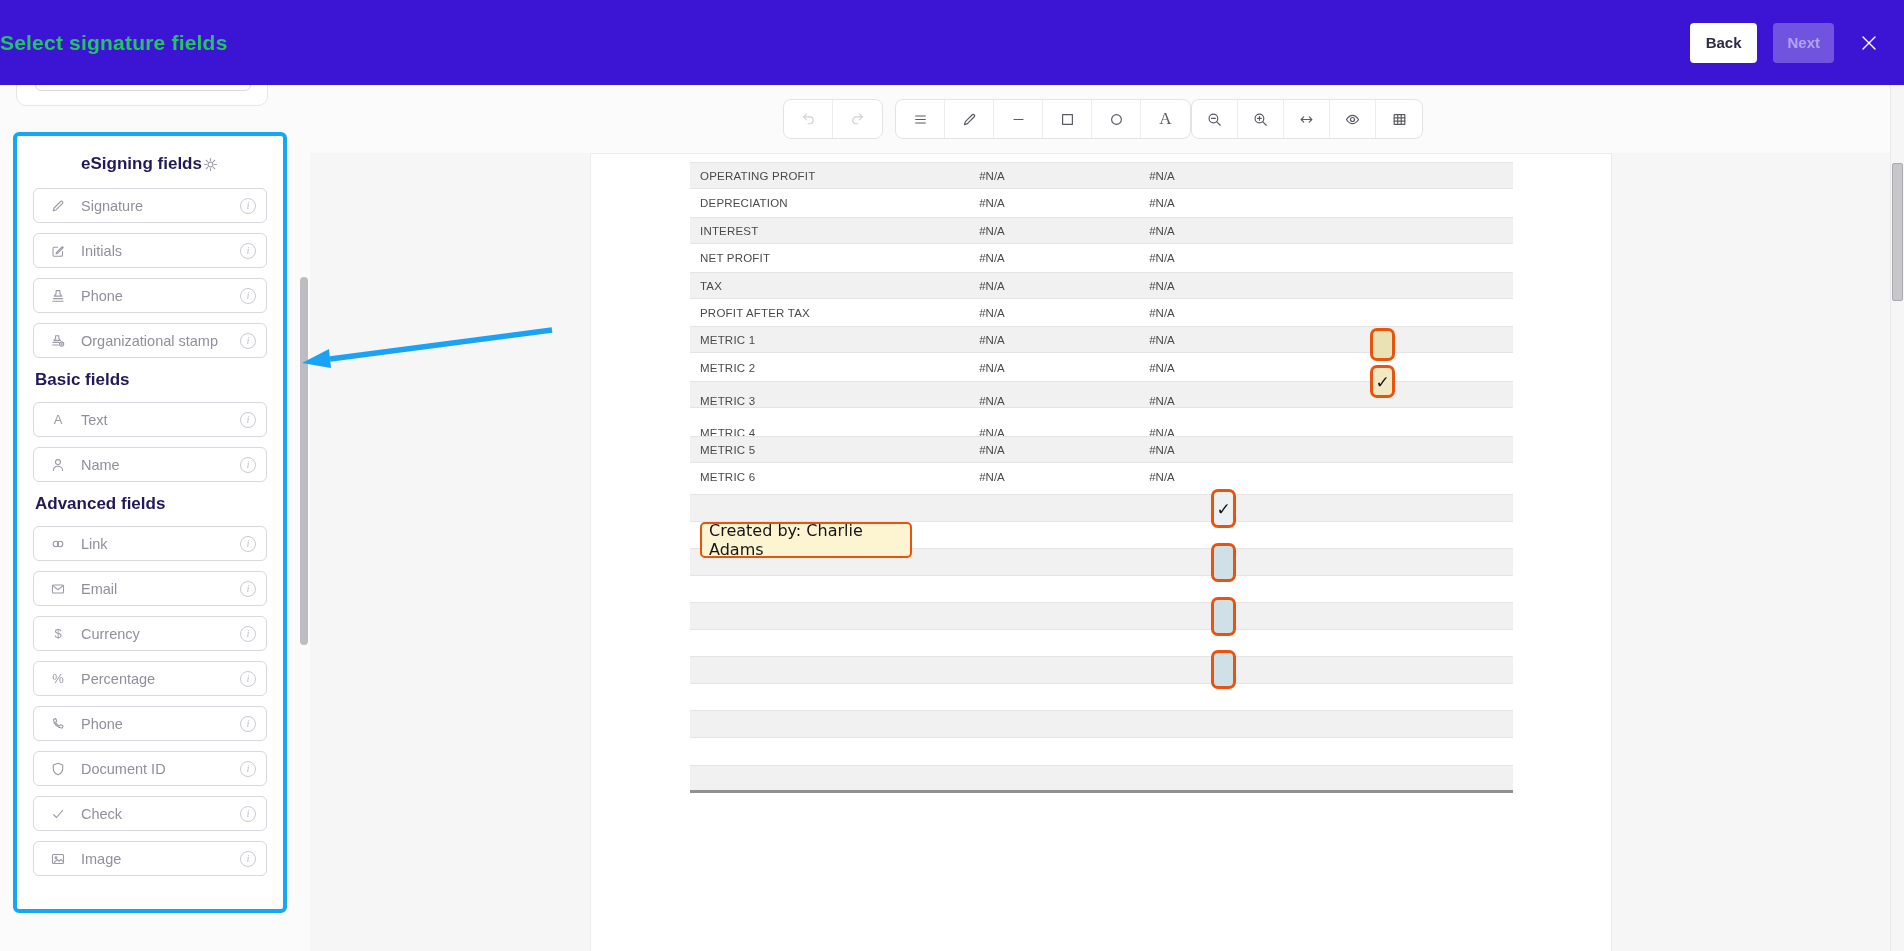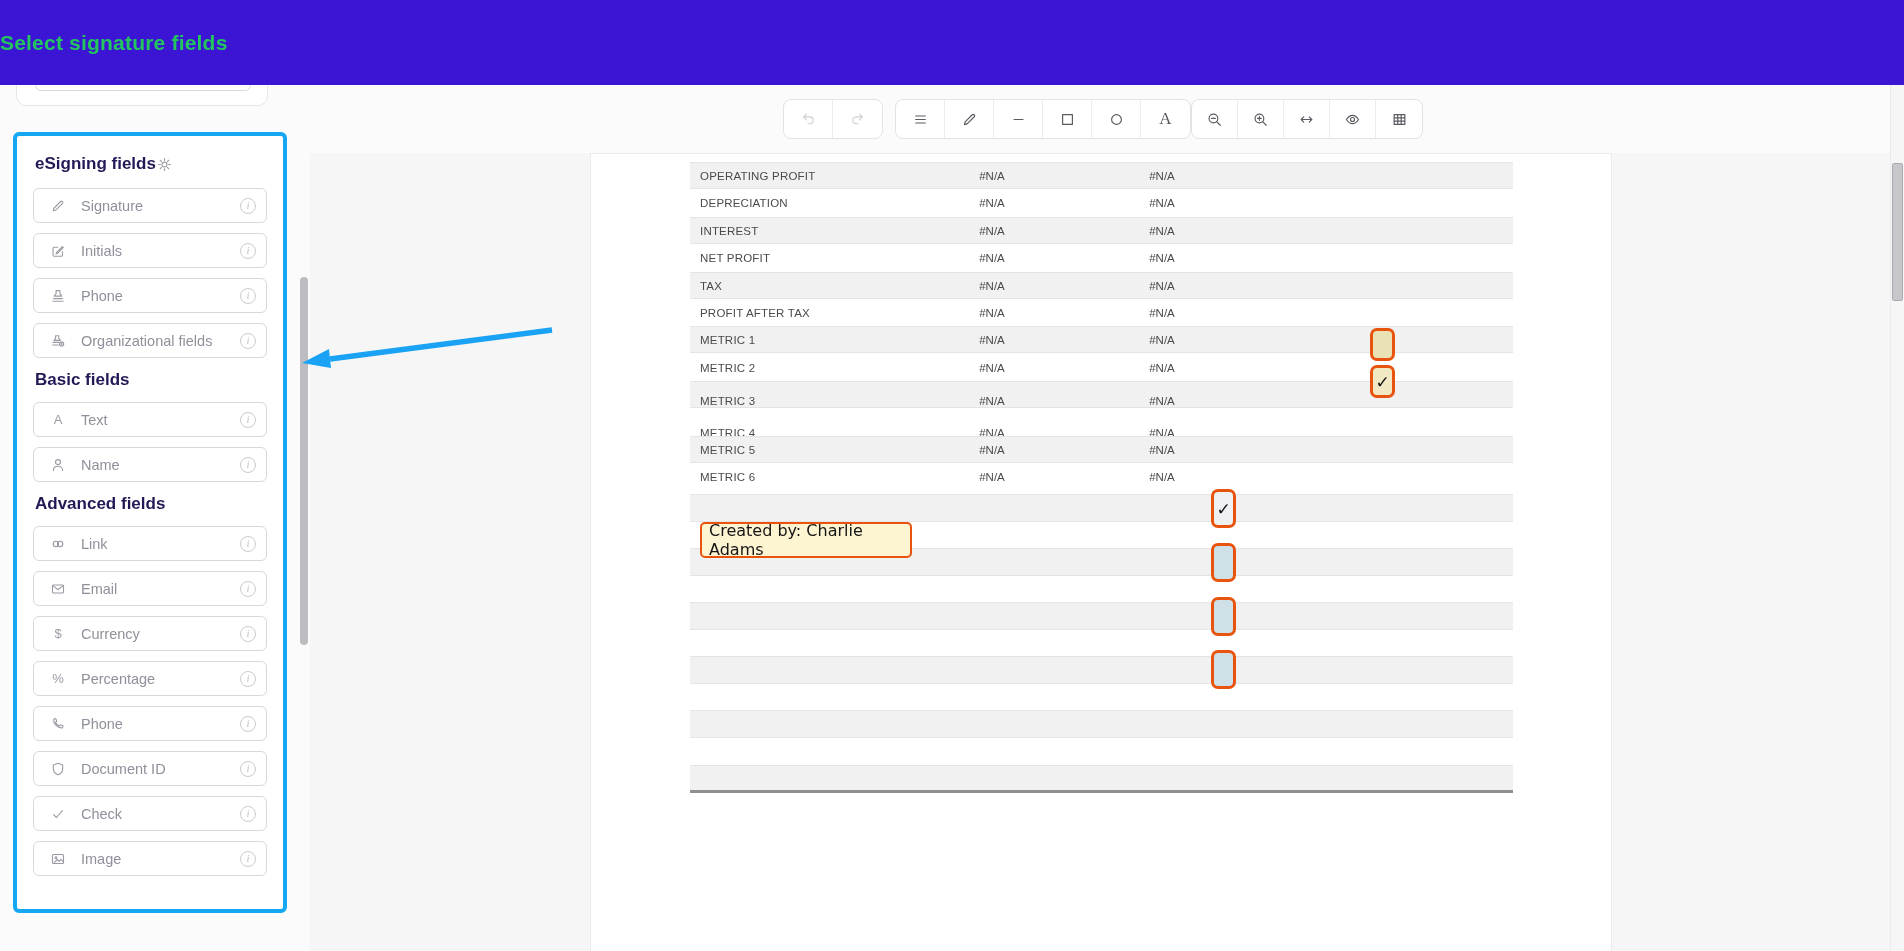--- a/index.html
+++ b/index.html
@@ -42,21 +42,21 @@
   .tb-letter { font-family:"Liberation Serif", serif; font-size:17px; color:inherit; }
 
   
   .partial-card { position:absolute; left:16px; top:42px; width:252px; height:64px; background:#fff; border:1px solid #e7e7ea; border-radius:10px; z-index:2; }
   .partial-inner { position:absolute; left:18px; top:9px; width:216px; height:39px; background:#fff; border:1px solid #d9d9de; border-radius:6px; }
 
   .fields-panel {
     position:absolute; left:13px; top:132px; width:274px; height:781px; z-index:5;
     border:4px solid #16a7f3; border-radius:6px; background:#ffffff; padding:16px 16px 0 16px; overflow:hidden;
   }
-  .panel-heading { display:flex; align-items:center; justify-content:flex-start; margin:2px 2px 14px 2px; }
+  .panel-heading { display:flex; align-items:center; justify-content:center; margin:2px 2px 14px 2px; }
   .panel-heading-text, .section-heading { font-size:17px; font-weight:700; color:#221a56; }
   .section-heading { margin:12px 2px 12px 2px; }
   .gear { color:#a0a0aa; cursor:pointer; display:flex; }
   .field-item {
     height:35px; border:1px solid #d8d8de; border-radius:6px; background:#fff;
     display:flex; align-items:center; padding:0 10px 0 15px; margin-bottom:10px; cursor:pointer;
   }
   .field-item .f-icon { width:18px; display:flex; justify-content:center; color:#9a9ba5; font-size:13px; }
   .field-item .f-label { margin-left:14px; font-size:14.5px; color:#8f909b; flex:1; }
   .info-dot {
@@ -105,20 +105,29 @@
 <body>
 
 <div class="app">
 
   <div class="partial-card">
     <div class="partial-inner"></div>
   </div>
 
   <div class="header">
     <div class="header-title">Select signature fields</div>
+    <div class="header-actions">
+      <button class="btn-back">Back</button>
+      <button class="btn-next">Next</button>
+      <div class="btn-close">
+        <svg width="20" height="20" viewBox="0 0 20 20">
+            <path d="M4 4 L16 16 M16 4 L4 16" stroke="#ffffff" stroke-width="1.4" stroke-linecap="round"></path>
+          </svg>
+      </div>
+    </div>
   </div>
 
   <div class="doc-area"></div>
   <div class="page"></div>
 
   <div id="toolbar-root">
       <div class="tb-group" style="left: 783px;">
         <div class="tb-btn disabled" style="width: 49px;">
           <svg width="17" height="17" viewBox="0 0 16 16" fill="none" stroke="currentColor" stroke-width="1.1" stroke-linecap="round" stroke-linejoin="round">
             <path d="M6.2 2.9 L3.4 5.6 L6.2 8.3"></path>
@@ -326,21 +335,21 @@
       <div class="field-item">
         <span class="f-icon">
           <svg width="16" height="16" viewBox="0 0 16 16" fill="none" stroke="currentColor" stroke-width="1.1" stroke-linecap="round" stroke-linejoin="round">
             <path d="M5.6 2.8 h3.2 v2.6 l1.6 2 H4 l1.6 -2 Z"></path>
             <path d="M3 9.4 h6"></path>
             <path d="M2.7 12 h5.6"></path>
             <circle cx="11.6" cy="11" r="2.1"></circle>
             <circle cx="11.6" cy="11" r="0.5"></circle>
           </svg>
         </span>
-        <span class="f-label">Organizational fields</span>
+        <span class="f-label">Organizational stamp</span>
         <span class="info-dot">
           <span style="line-height:1;">i</span>
         </span>
       </div>
       <div class="section-heading">Basic fields</div>
       <div class="field-item">
         <span class="f-icon">
           <span style="font-size:13px;line-height:1;">A</span>
         </span>
         <span class="f-label">Text</span>

